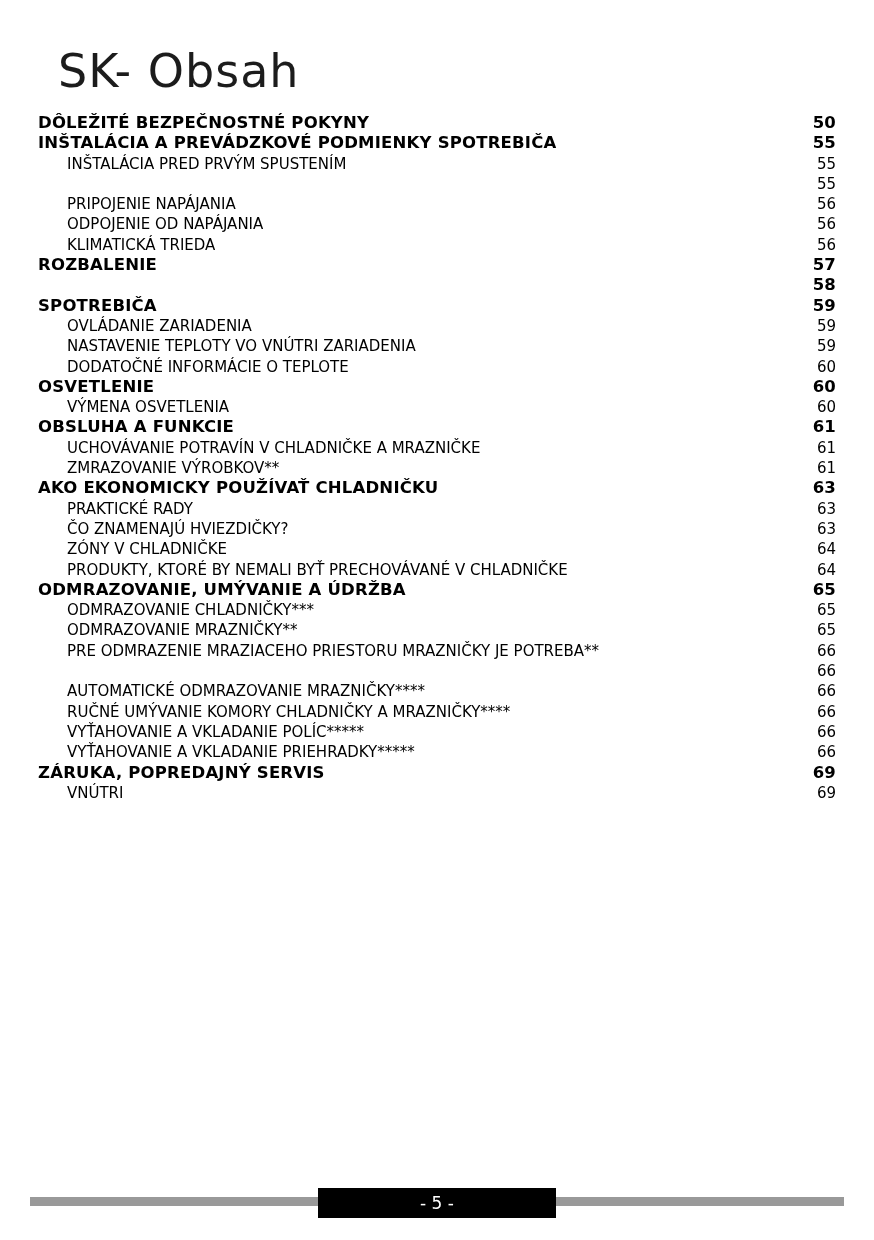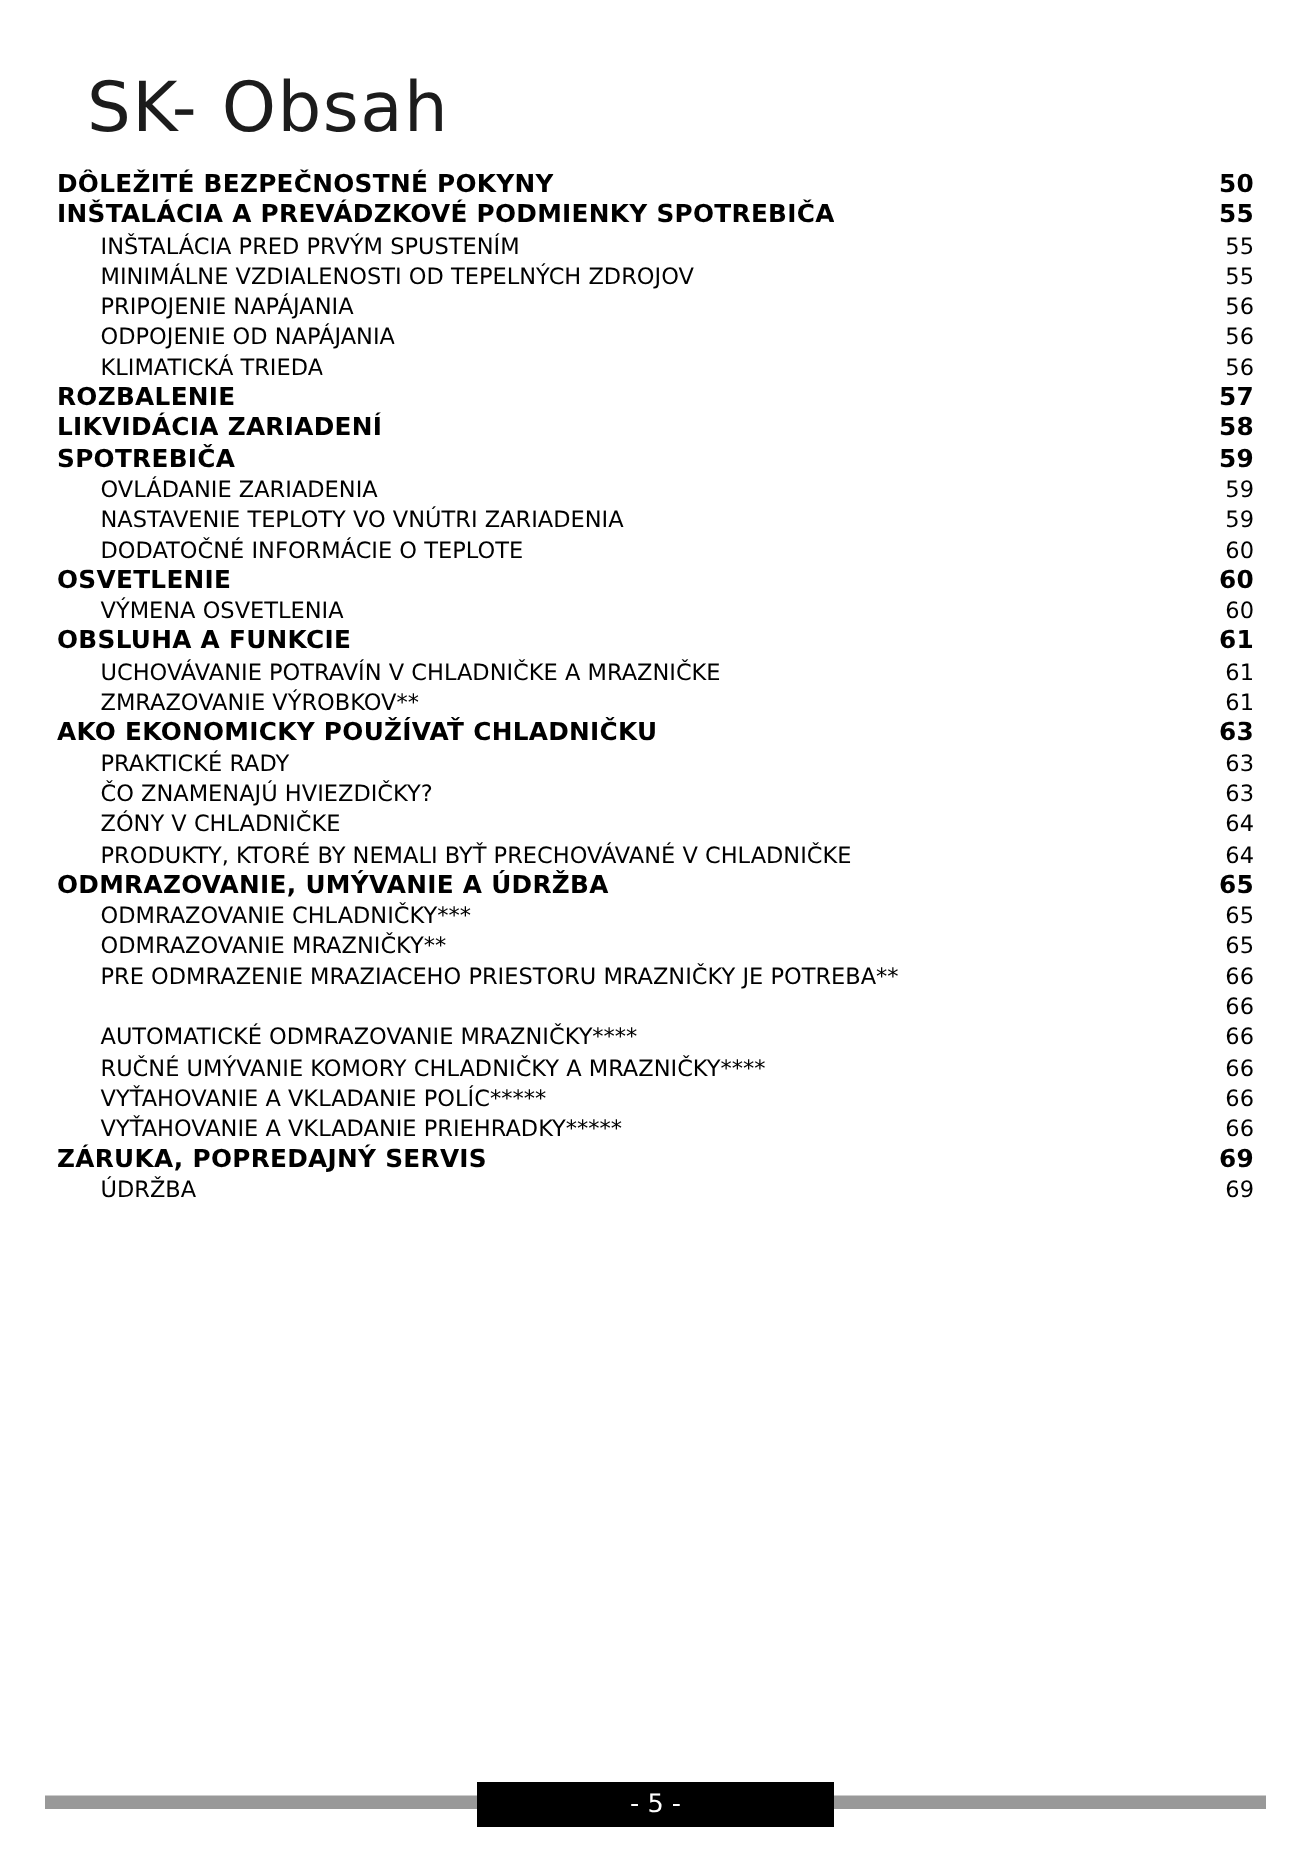--- a/index.html
+++ b/index.html
@@ -88,41 +88,39 @@
       </div>
       <div class="toc-row level-1">
         <span class="label">INŠTALÁCIA A PREVÁDZKOVÉ PODMIENKY SPOTREBIČA</span>
         <span class="page-num">55</span>
       </div>
       <div class="toc-row level-2">
         <span class="label">INŠTALÁCIA PRED PRVÝM SPUSTENÍM</span>
         <span class="page-num">55</span>
       </div>
       <div class="toc-row level-2">
-        <span class="label">MINIMÁLNE VZDIALENOSTI OD TEPELNÝCH ZDROJOV</span>
         <span class="page-num">55</span>
       </div>
       <div class="toc-row level-2">
         <span class="label">PRIPOJENIE NAPÁJANIA</span>
         <span class="page-num">56</span>
       </div>
       <div class="toc-row level-2">
         <span class="label">ODPOJENIE OD NAPÁJANIA</span>
         <span class="page-num">56</span>
       </div>
       <div class="toc-row level-2">
         <span class="label">KLIMATICKÁ TRIEDA</span>
         <span class="page-num">56</span>
       </div>
       <div class="toc-row level-1">
         <span class="label">ROZBALENIE</span>
         <span class="page-num">57</span>
       </div>
       <div class="toc-row level-1">
-        <span class="label">LIKVIDÁCIA ZARIADENÍ</span>
         <span class="page-num">58</span>
       </div>
       <div class="toc-row level-1">
         <span class="label">SPOTREBIČA</span>
         <span class="page-num">59</span>
       </div>
       <div class="toc-row level-2">
         <span class="label">OVLÁDANIE ZARIADENIA</span>
         <span class="page-num">59</span>
       </div>
@@ -207,21 +205,21 @@
       </div>
       <div class="toc-row level-2">
         <span class="label">VYŤAHOVANIE A VKLADANIE PRIEHRADKY*****</span>
         <span class="page-num">66</span>
       </div>
       <div class="toc-row level-1">
         <span class="label">ZÁRUKA, POPREDAJNÝ SERVIS</span>
         <span class="page-num">69</span>
       </div>
       <div class="toc-row level-2">
-        <span class="label">ÚDRŽBA</span>
+        <span class="label">VNÚTRI</span>
         <span class="page-num">69</span>
       </div>
     </div>
 
   <div class="footer-bar"></div>
 
   <div class="footer-page-box">- 5 -</div>
 
 </div>
 

